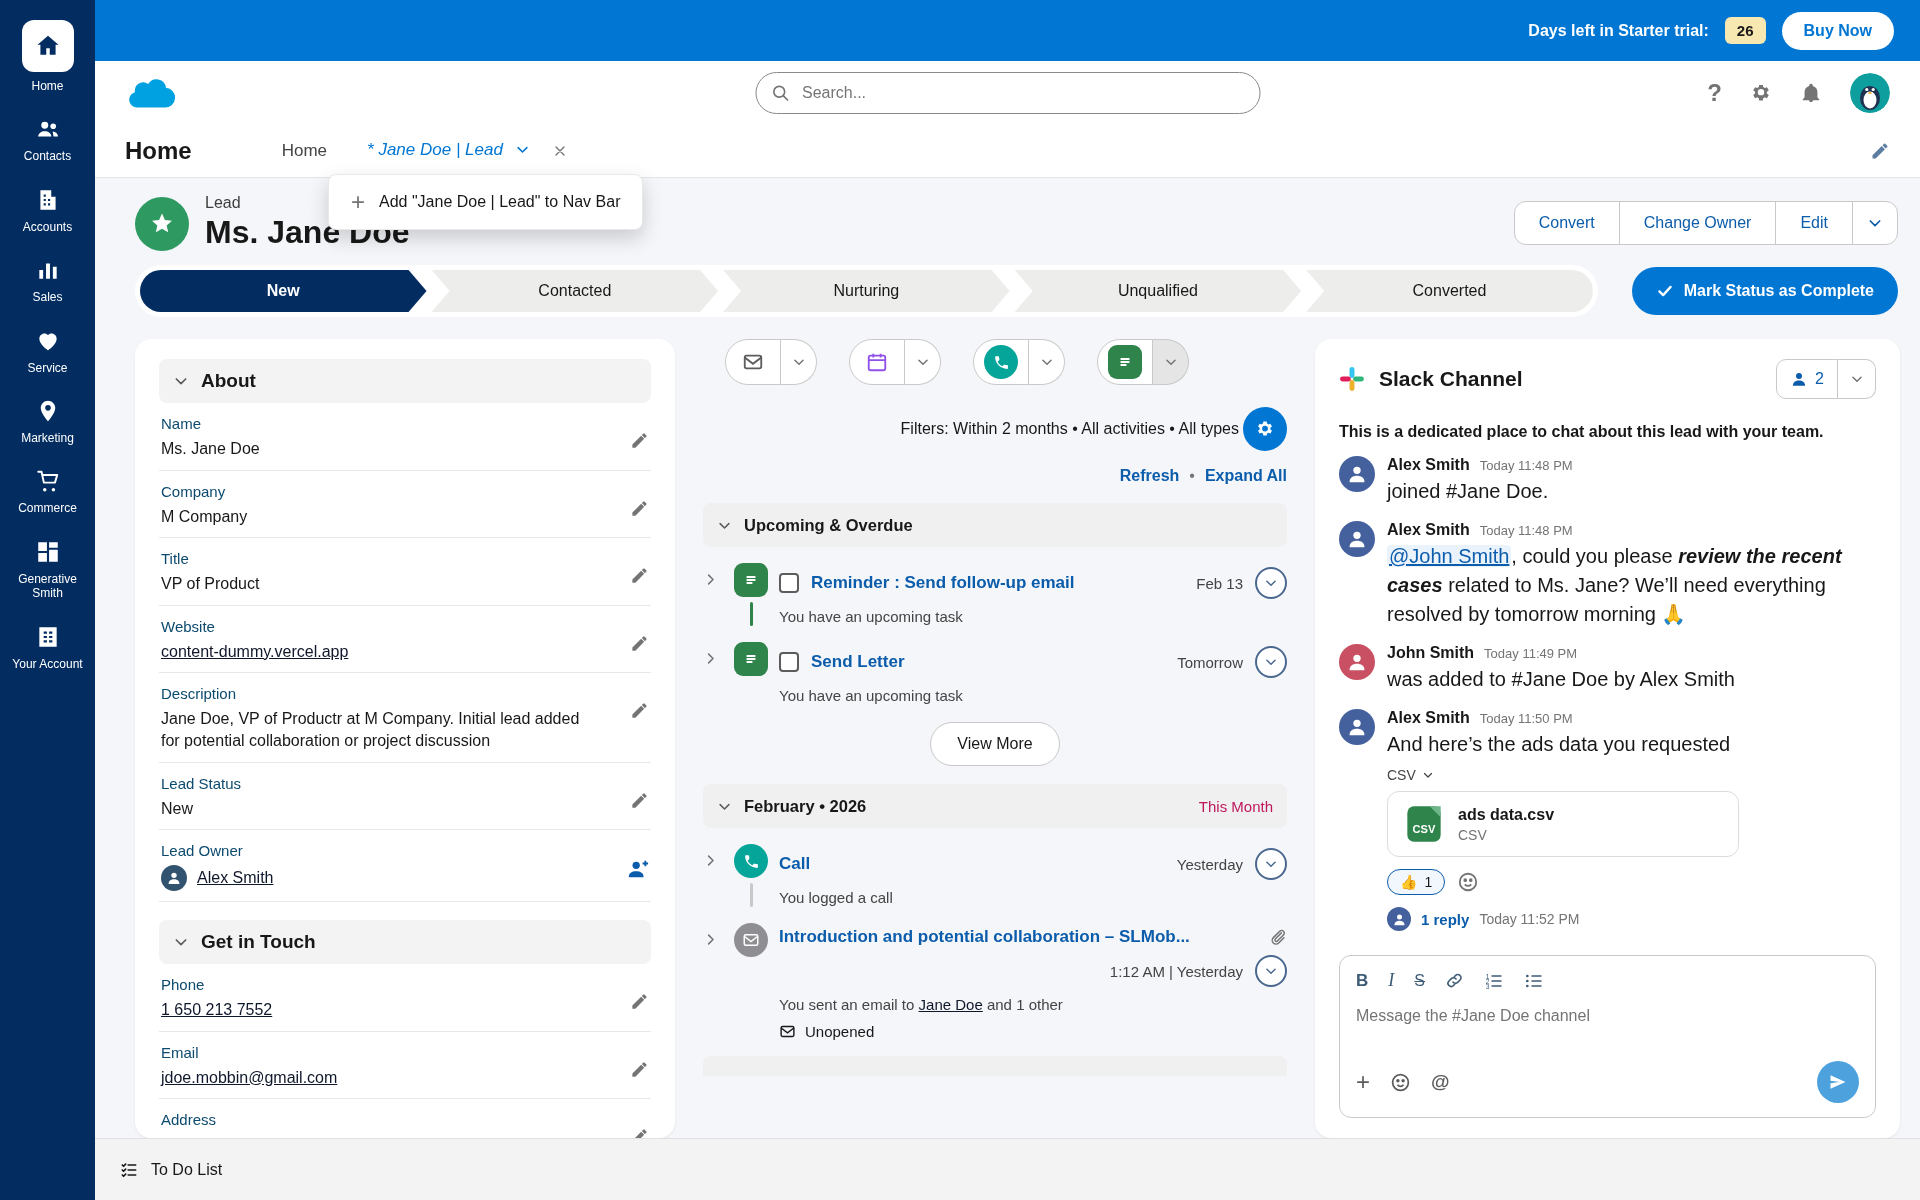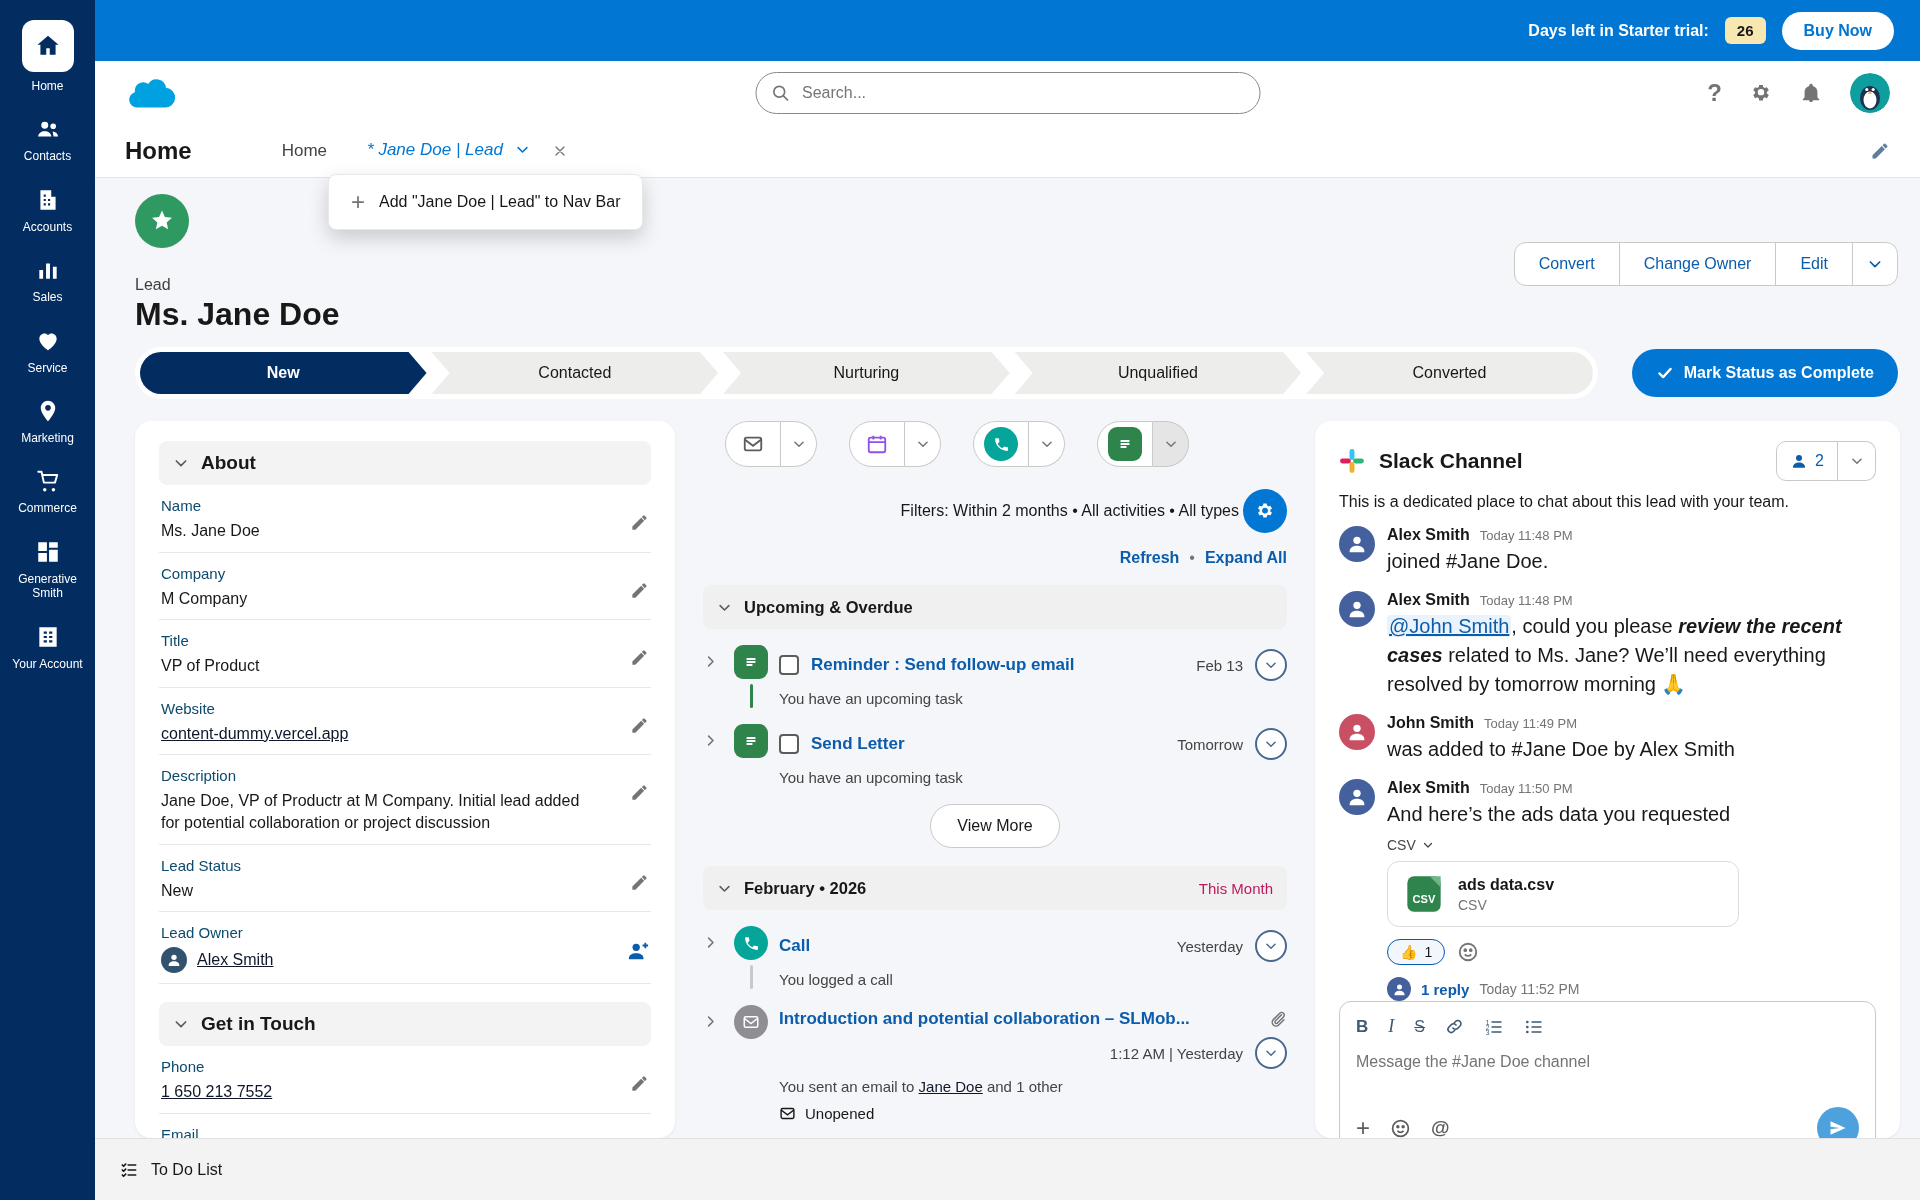--- a/index.html
+++ b/index.html
@@ -54,21 +54,21 @@
   .nav-popup { position:absolute; left:328px; top:174px; z-index:60; background:#fff;
     border:1px solid #E8E8E8; border-radius:8px; box-shadow:0 8px 20px rgba(0,0,0,.18);
     padding:15px 22px; display:flex; align-items:center; gap:14px; font-size:16px; color:#181818; }
   .nav-popup .plus { font-size:24px; color:#747474; line-height:1; }
 
   .content { flex:1; background:#F4F6FA; min-height:0; display:flex; flex-direction:column; overflow:hidden; }
 
   
   .record-header { display:flex; align-items:center; justify-content:space-between;
     padding:16px 22px 8px 40px; flex-shrink:0; }
-  .record-id { display:flex; align-items:flex-start; gap:28px;flex-direction:column; }
+  .record-id { display:flex; align-items:flex-end; gap:16px; }
   .lead-avatar { width:54px; height:54px; border-radius:50%; background:#2E9A62;
     display:flex; align-items:center; justify-content:center; }
   .record-entity { font-size:16px; color:#3E3E3C; }
   .record-name { font-size:32px; font-weight:600; color:#181818; margin-top:2px; }
   .record-actions { display:flex; }
   .ra-btn { background:#fff; border:1px solid #C9C9C9; color:#0B5CAB; font-size:16px;
     font-weight:500; height:44px; padding:0 24px; margin-left:-1px;
     display:flex; align-items:center; justify-content:center; }
   .ra-btn.first { border-radius:12px 0 0 12px; margin-left:0; }
   .ra-btn.chev { border-radius:0 12px 12px 0; padding:0 14px; }
@@ -163,21 +163,21 @@
   
   .col-right { width:585px; flex-shrink:0; }
   .slack-card { height:100%; padding:20px 24px; display:flex; flex-direction:column; overflow:hidden; }
   .slack-head { display:flex; align-items:center; gap:14px; }
   .slack-title { font-size:21px; font-weight:700; flex:1; }
   .members-group { display:flex; }
   .members-btn { height:40px; border:1px solid #C9C9C9; background:#fff; border-radius:10px 0 0 10px;
     display:flex; align-items:center; gap:7px; padding:0 13px; color:#0B5CAB; font-size:16px; }
   .members-chev { height:40px; width:38px; border:1px solid #C9C9C9; border-left:none; background:#fff;
     border-radius:0 10px 10px 0; color:#747474; display:flex; align-items:center; justify-content:center; }
-  .slack-intro { margin-top:12px; font-size:16px; color:#181818; }
+  .slack-intro { margin-top:24px; font-size:16px; color:#181818;font-weight:bold; }
   .msg { display:flex; gap:12px; margin-top:15px; }
   .avatar { width:36px; height:36px; border-radius:50%; flex-shrink:0; color:#fff;
     display:flex; align-items:center; justify-content:center; }
   .av-blue { background:#44619D; } .av-red { background:#C94F63; }
   .msg-body { flex:1; min-width:0; }
   .msg-author { font-weight:700; font-size:16px; margin-right:10px; }
   .msg-time { font-size:13px; color:#747474; }
   .msg-text { font-size:20px; color:#181818; margin-top:3px; line-height:1.45; }
   .mention { color:#0B5CAB; background:#EAF3FB; border-radius:4px; padding:0 2px; text-decoration:underline; }
   .em-strong { font-weight:700; font-style:italic; }

